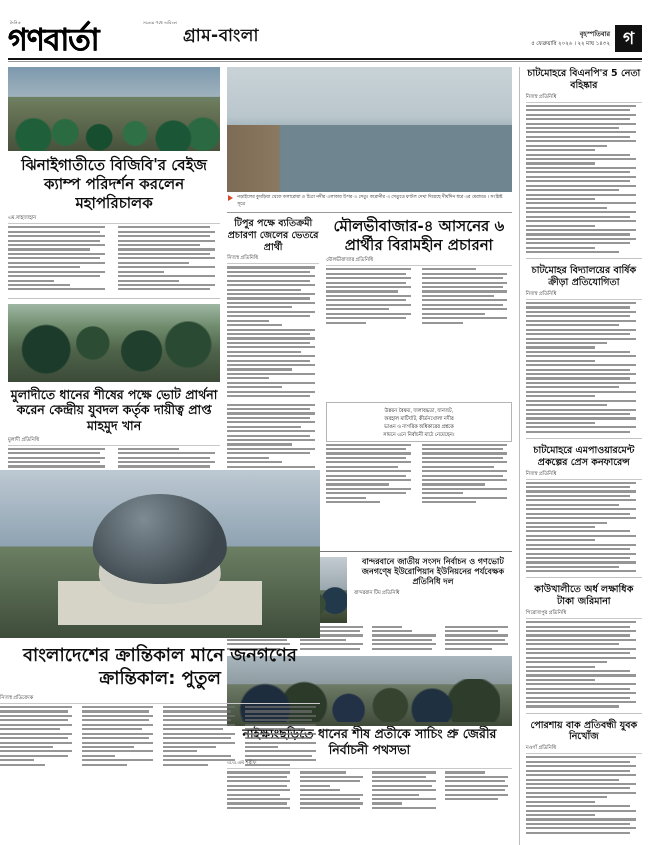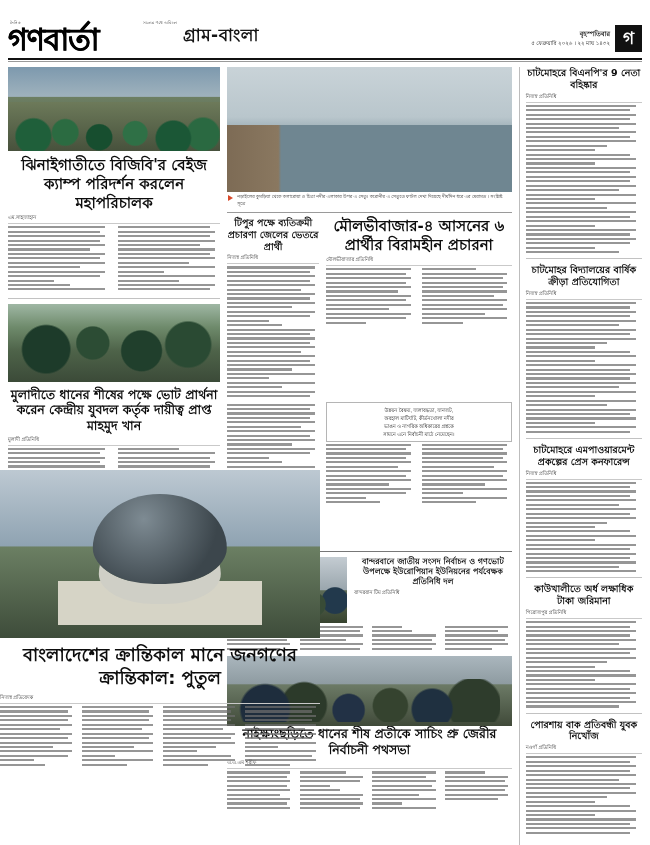--- a/index.html
+++ b/index.html
@@ -413,21 +413,21 @@
 
       <div class="sep dark"></div>
 
       <div style="display:flex;gap:7px;">
         <div style="width:120px">
           <div class="photo ph5" style="height:66px">
               <div class="sky"></div>
             </div>
         </div>
         <div style="flex:1">
-          <div class="hl xs">বান্দরবানে জাতীয় সংসদ নির্বাচন ও গণভোট উপলক্ষে ইউরোপিয়ান ইউনিয়নের পর্যবেক্ষক প্রতিনিধি দল</div>
+          <div class="hl xs">বান্দরবানে জাতীয় সংসদ নির্বাচন ও গণভোট জনগণ্ষে ইউরোপিয়ান ইউনিয়নের পর্যবেক্ষক প্রতিনিধি দল</div>
           <div class="byline nb" style="text-align:left">বান্দরবান টিম প্রতিনিধি</div>
         </div>
       </div>
 
       <div class="body cols4" id="b-mid-bottom" style="margin-top:3px">
           <div class="ln s95"></div>
           <div class="ln s90"></div>
           <div class="ln s95"></div>
           <div class="ln s90"></div>
           <div class="ln s95"></div>
@@ -491,21 +491,21 @@
           <div class="ln s90"></div>
           <div class="ln s95"></div>
           <div class="ln s90"></div>
           <div class="ln s95"></div>
           <div class="ln s80"></div>
         </div>
     </div>
 
     <div class="col-right colwrap" id="right-col">
         <div>
-          <div class="hl sm">চাটমোহরে বিএনপি'র 9 নেতা বহিষ্কার</div>
+          <div class="hl sm">চাটমোহরে বিএনপি'র 5 নেতা বহিষ্কার</div>
           <div class="byline">নিজস্ব প্রতিনিধি</div>
           <div class="body">
             <div class="ln s95"></div>
             <div class="ln s90"></div>
             <div class="ln s95"></div>
             <div class="ln s90"></div>
             <div class="ln s95"></div>
             <div class="ln s80"></div>
             <div class="ln s95"></div>
             <div class="ln s90"></div>

